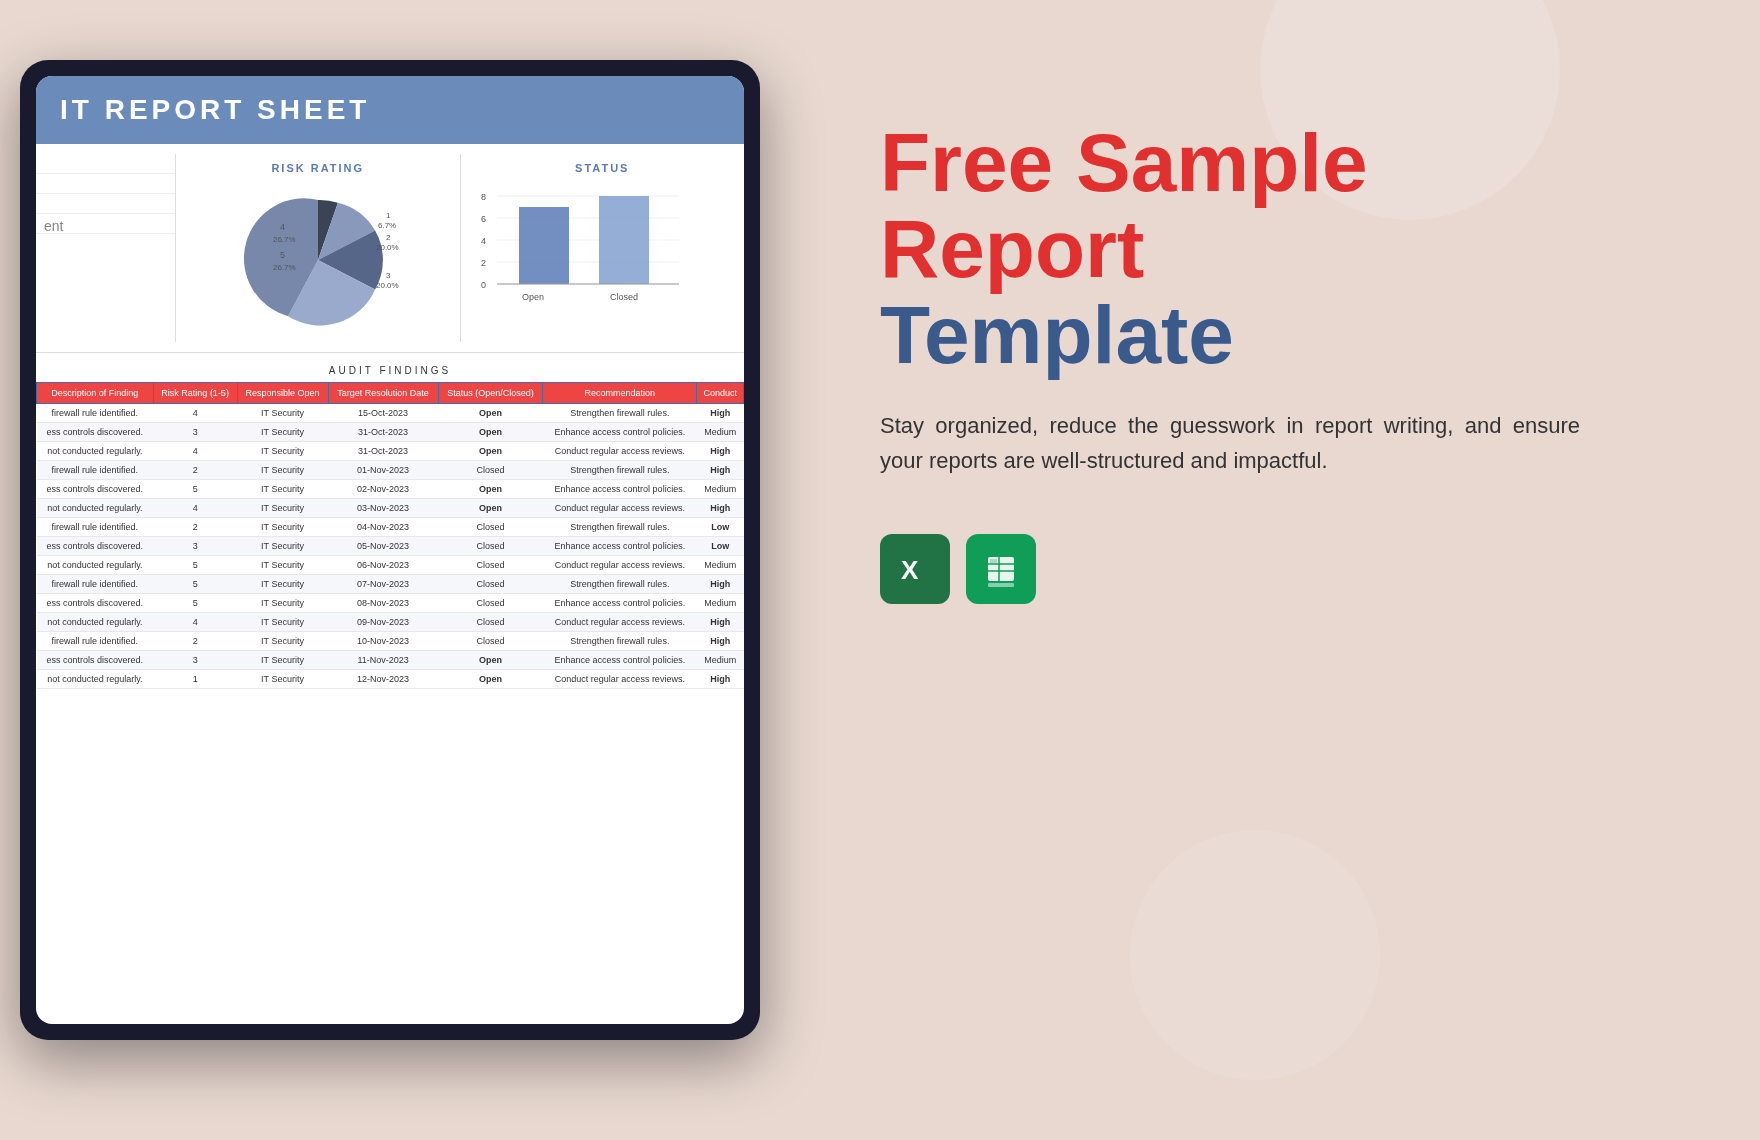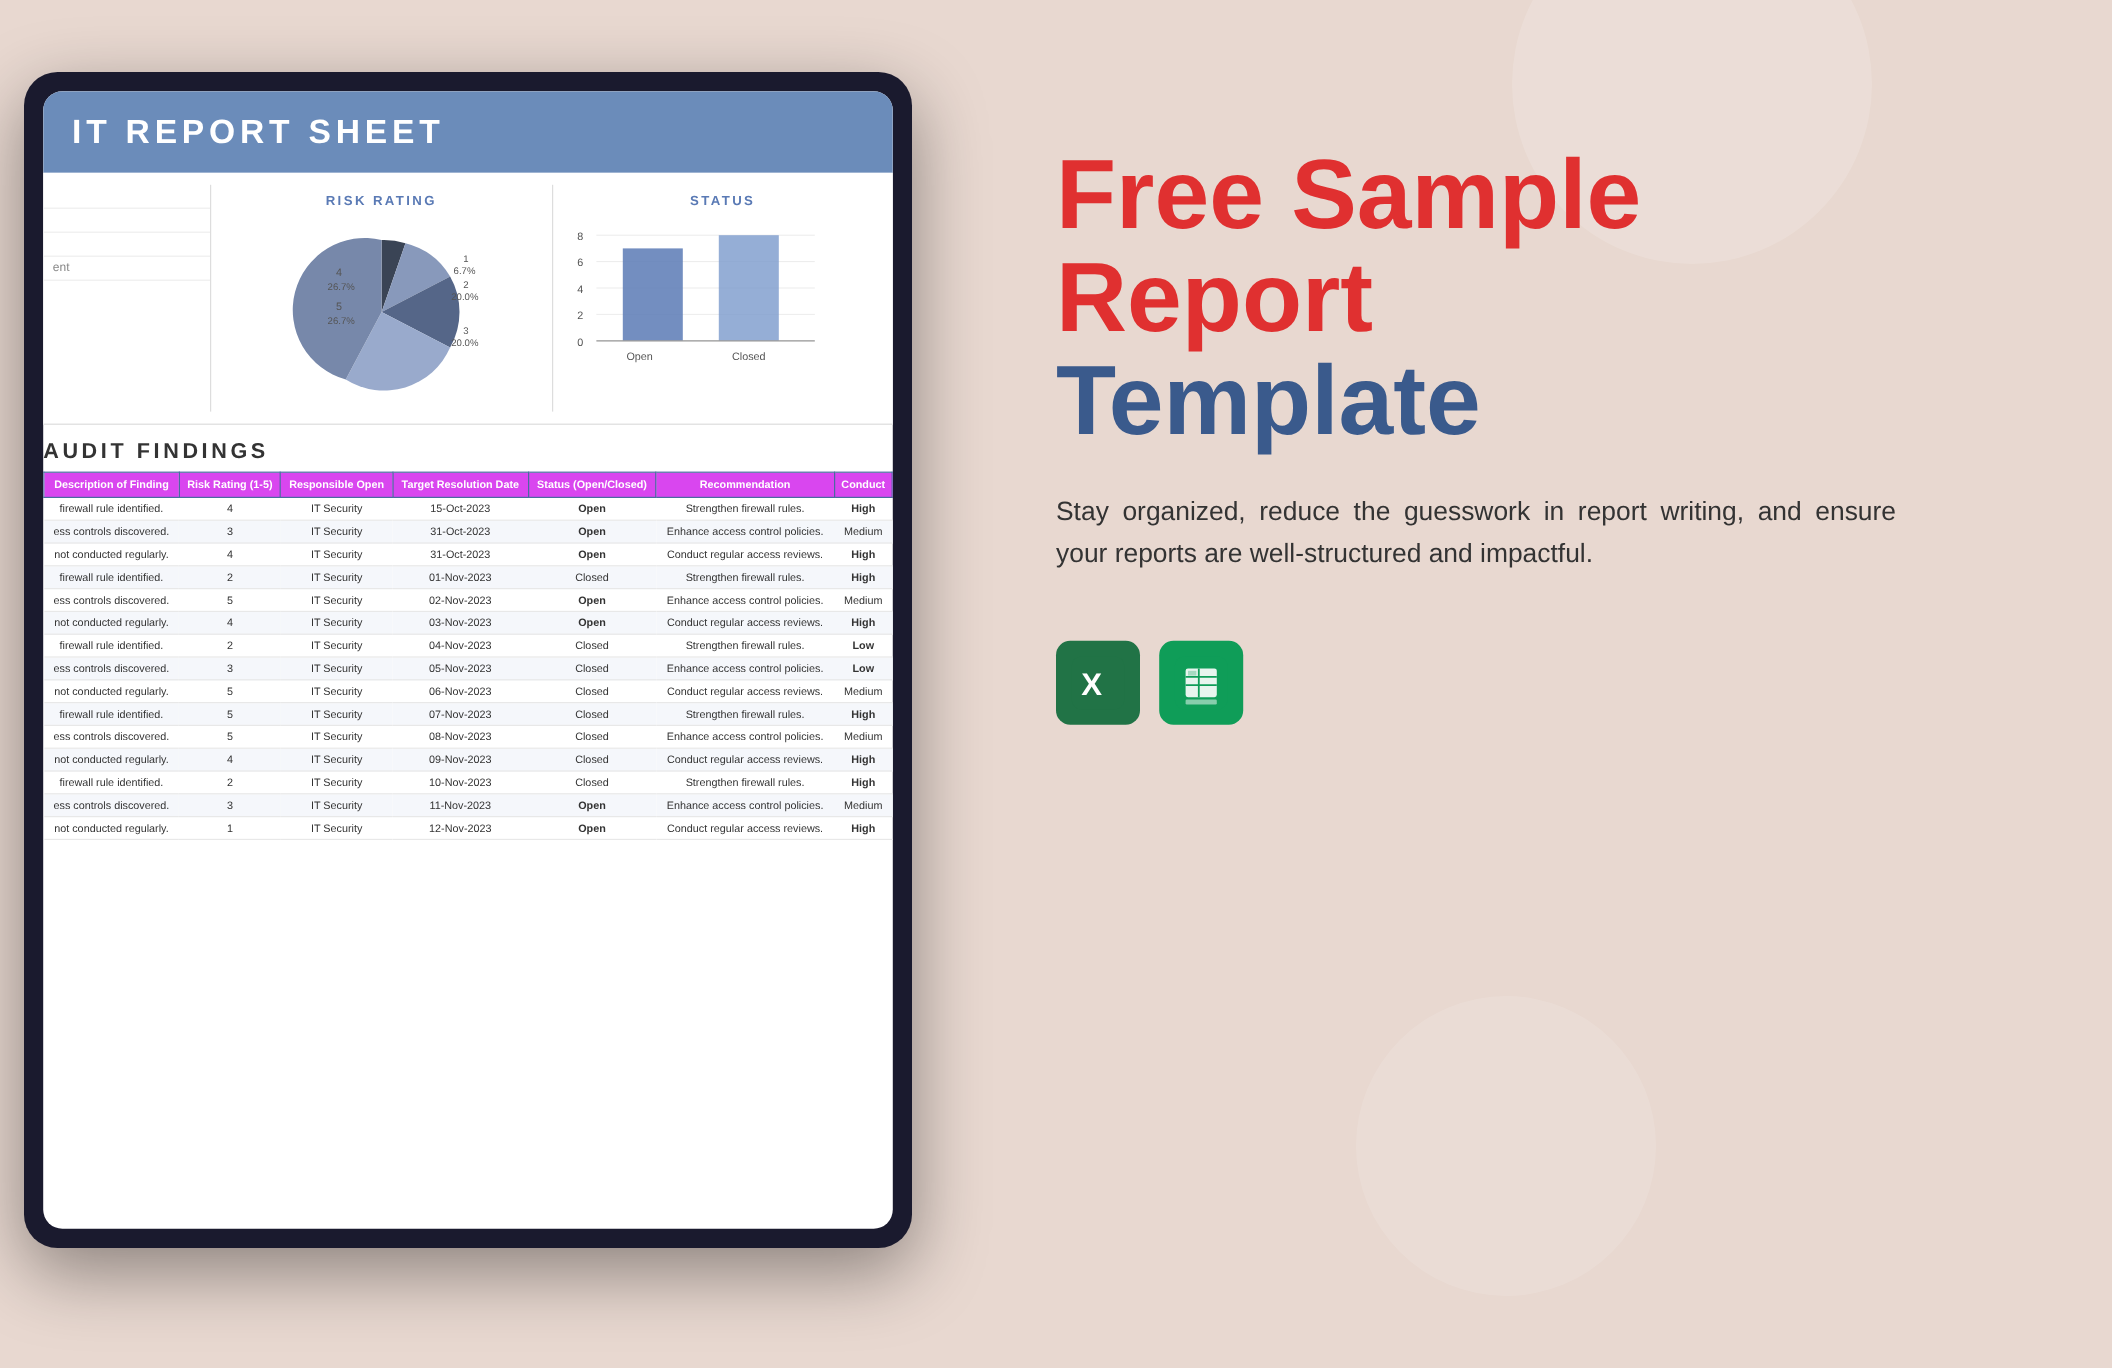--- a/index.html
+++ b/index.html
@@ -116,41 +116,41 @@
       align-items: center;
       justify-content: center;
     }
 
     
     .findings-section {
       padding: 6px 0;
     }
 
     .findings-title {
-      text-align: left;
-      font-size: 18px;
-      font-weight: bold;
+      text-align: center;
+      font-size: 10px;
+      font-weight: normal;
       letter-spacing: 3px;
       color: #333;
       padding: 6px 0;
     }
 
     .findings-table {
       width: 100%;
       border-collapse: collapse;
       font-size: 9.5px;
     }
 
     .findings-table th {
-      background: #d946ef;
+      background: #ef4444;
       color: white;
       padding: 5px 4px;
       text-align: center;
       font-size: 9px;
-      font-weight: bold;
+      font-weight: normal;
       border: 1px solid #4a6aa0;
     }
 
     .findings-table td {
       padding: 4px 5px;
       border-bottom: 1px solid #e8e8e8;
       text-align: center;
       font-size: 9px;
       color: #333;
     }
@@ -259,21 +259,21 @@
       <div class="sheet-header">
         <span>IT REPORT SHEET</span>
       </div>
 
       <div class="charts-section">
         <div class="chart-left-stub">
 
           <div style="height:20px;border-bottom:1px solid #eee;padding:4px 8px;font-size:9px;color:#888;"></div>
           <div style="height:20px;border-bottom:1px solid #eee;padding:4px 8px;font-size:9px;color:#888;"></div>
           <div style="height:20px;border-bottom:1px solid #eee;padding:4px 8px;font-size:9px;color:#888;"></div>
-          <div style="height:20px;border-bottom:1px solid #eee;padding:4px 8px;font-size:10px;color:#888;">ent</div>
+          <div style="height:20px;border-bottom:1px solid #eee;padding:4px 8px;font-size:14px;color:#888;">ent</div>
           <div style="height:20px;padding:4px 8px;font-size:9px;color:#888;"></div>
         </div>
 
         <div class="chart-area">
 
           <div class="pie-chart-area">
             <div class="chart-title">RISK RATING</div>
             <div class="pie-wrapper">
               <svg width="200" height="150" viewBox="0 0 200 150">
 

